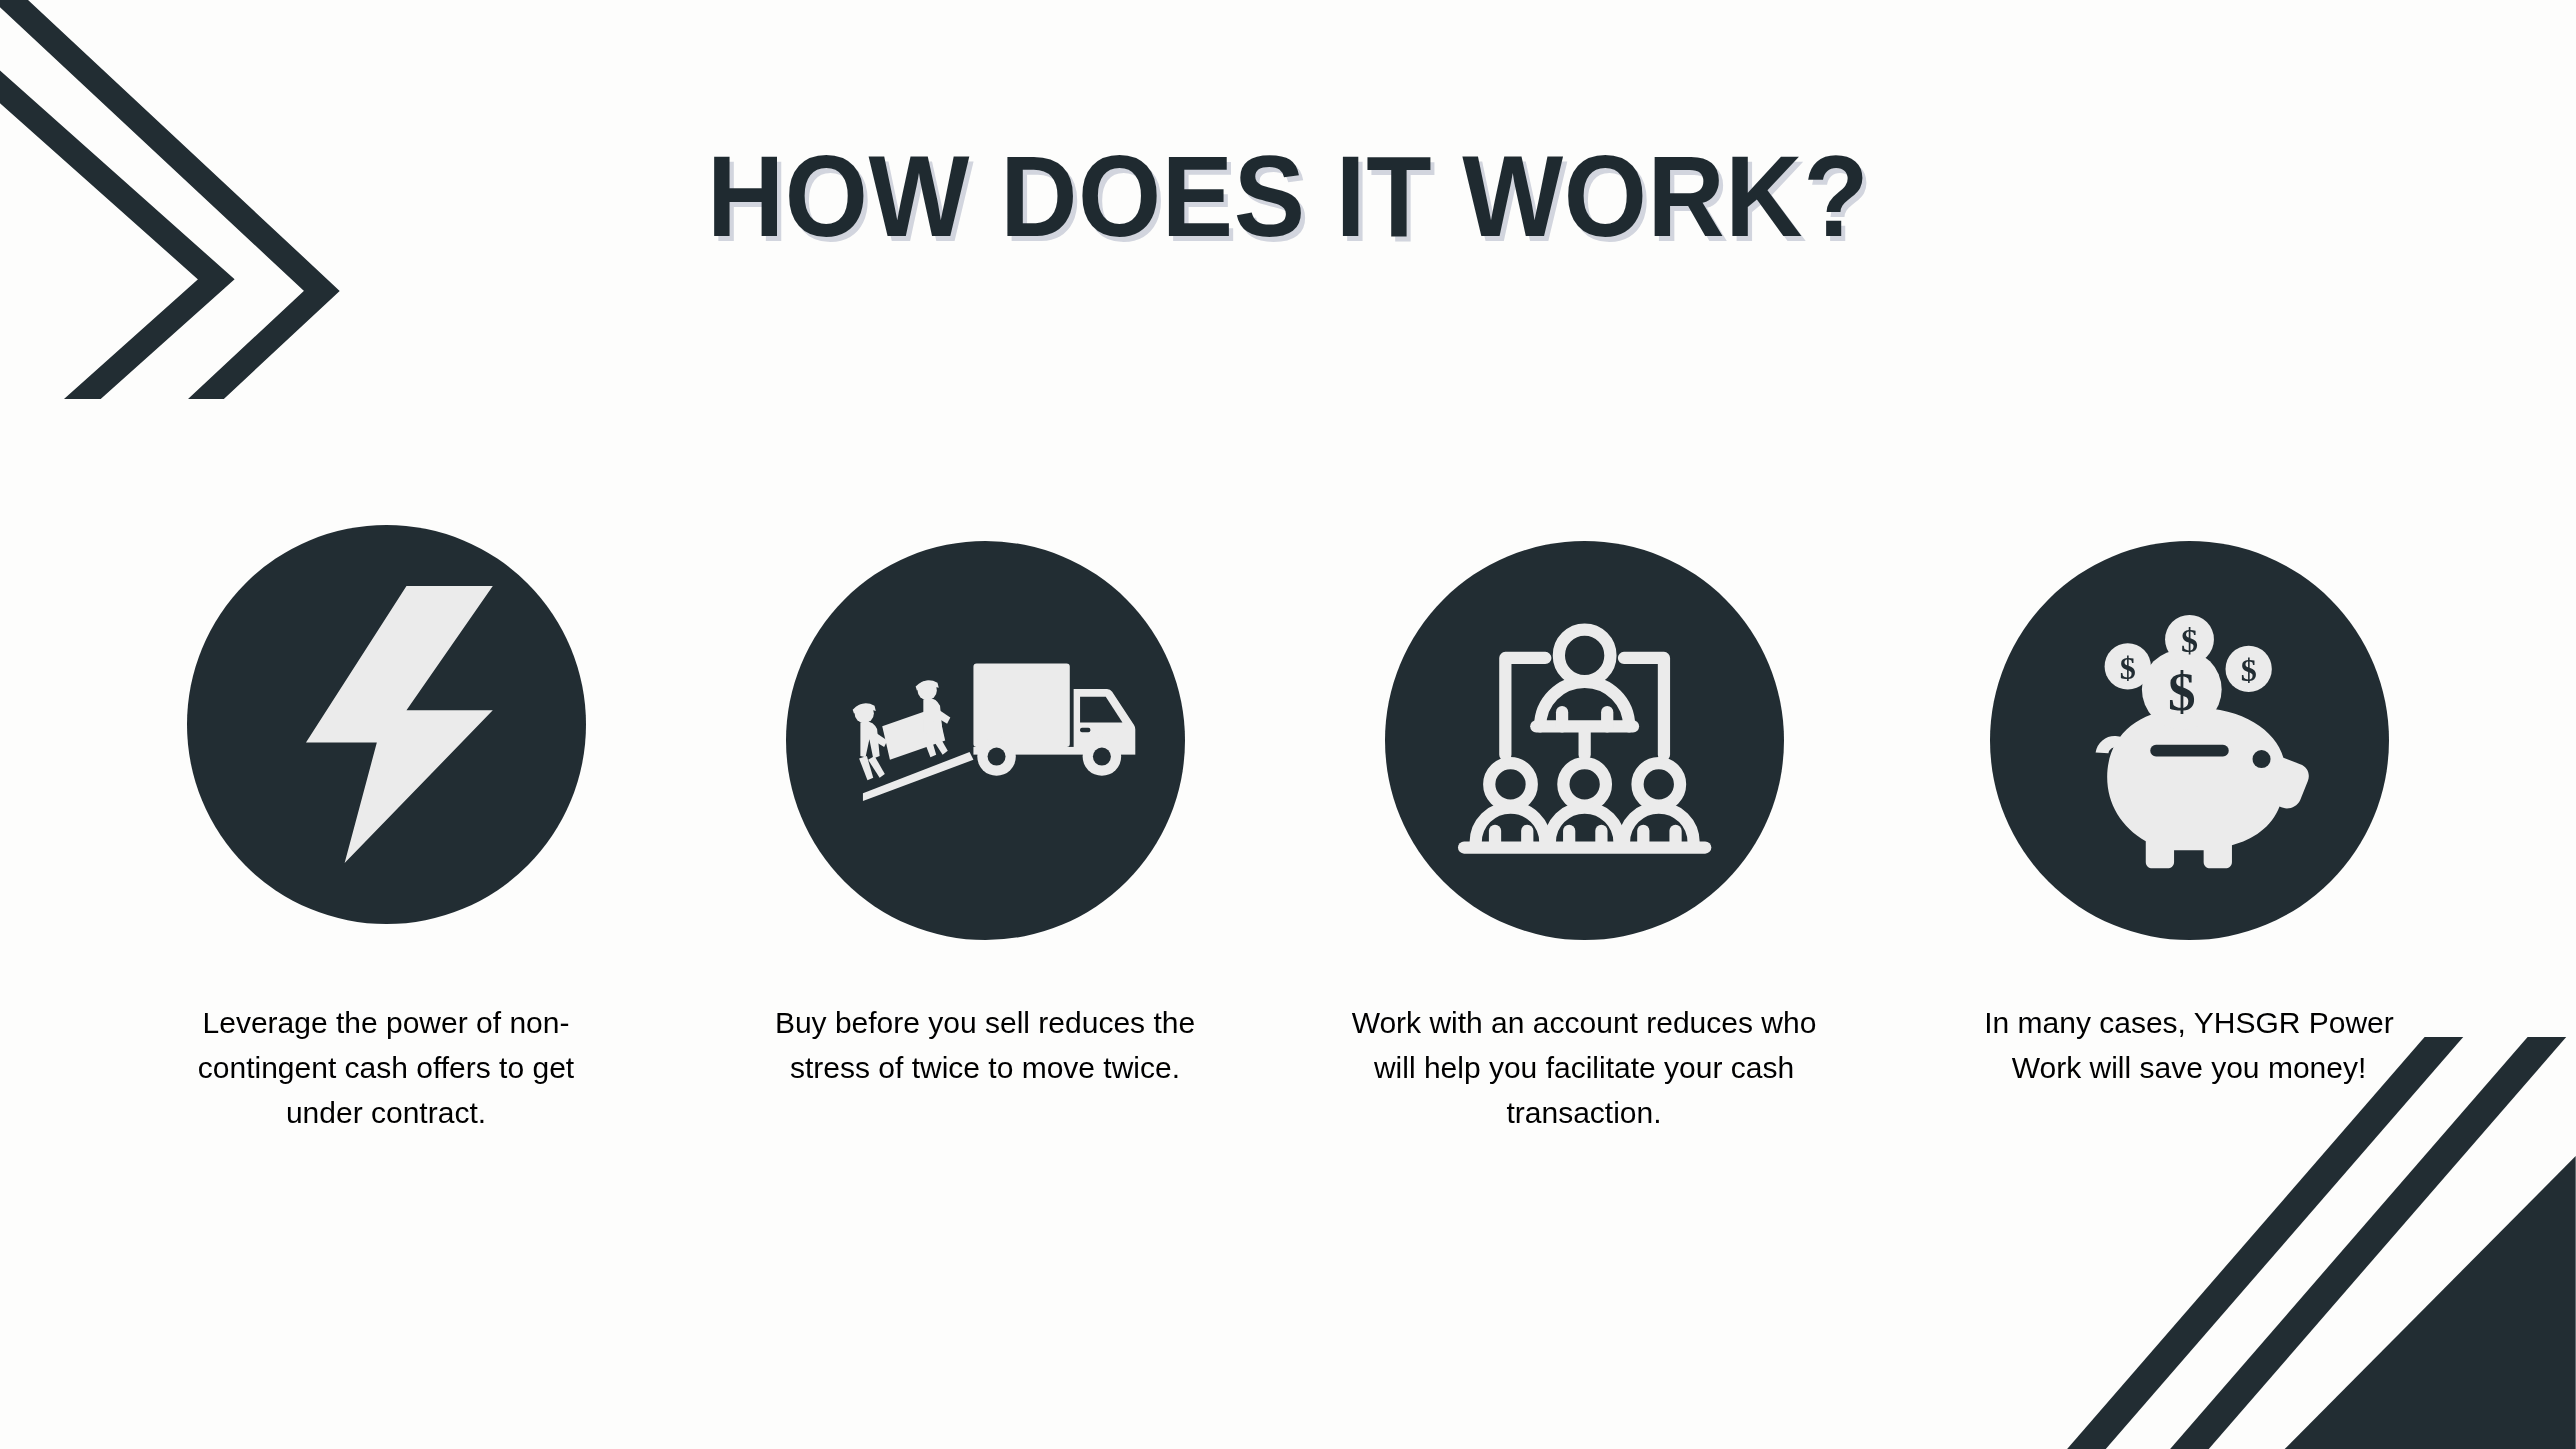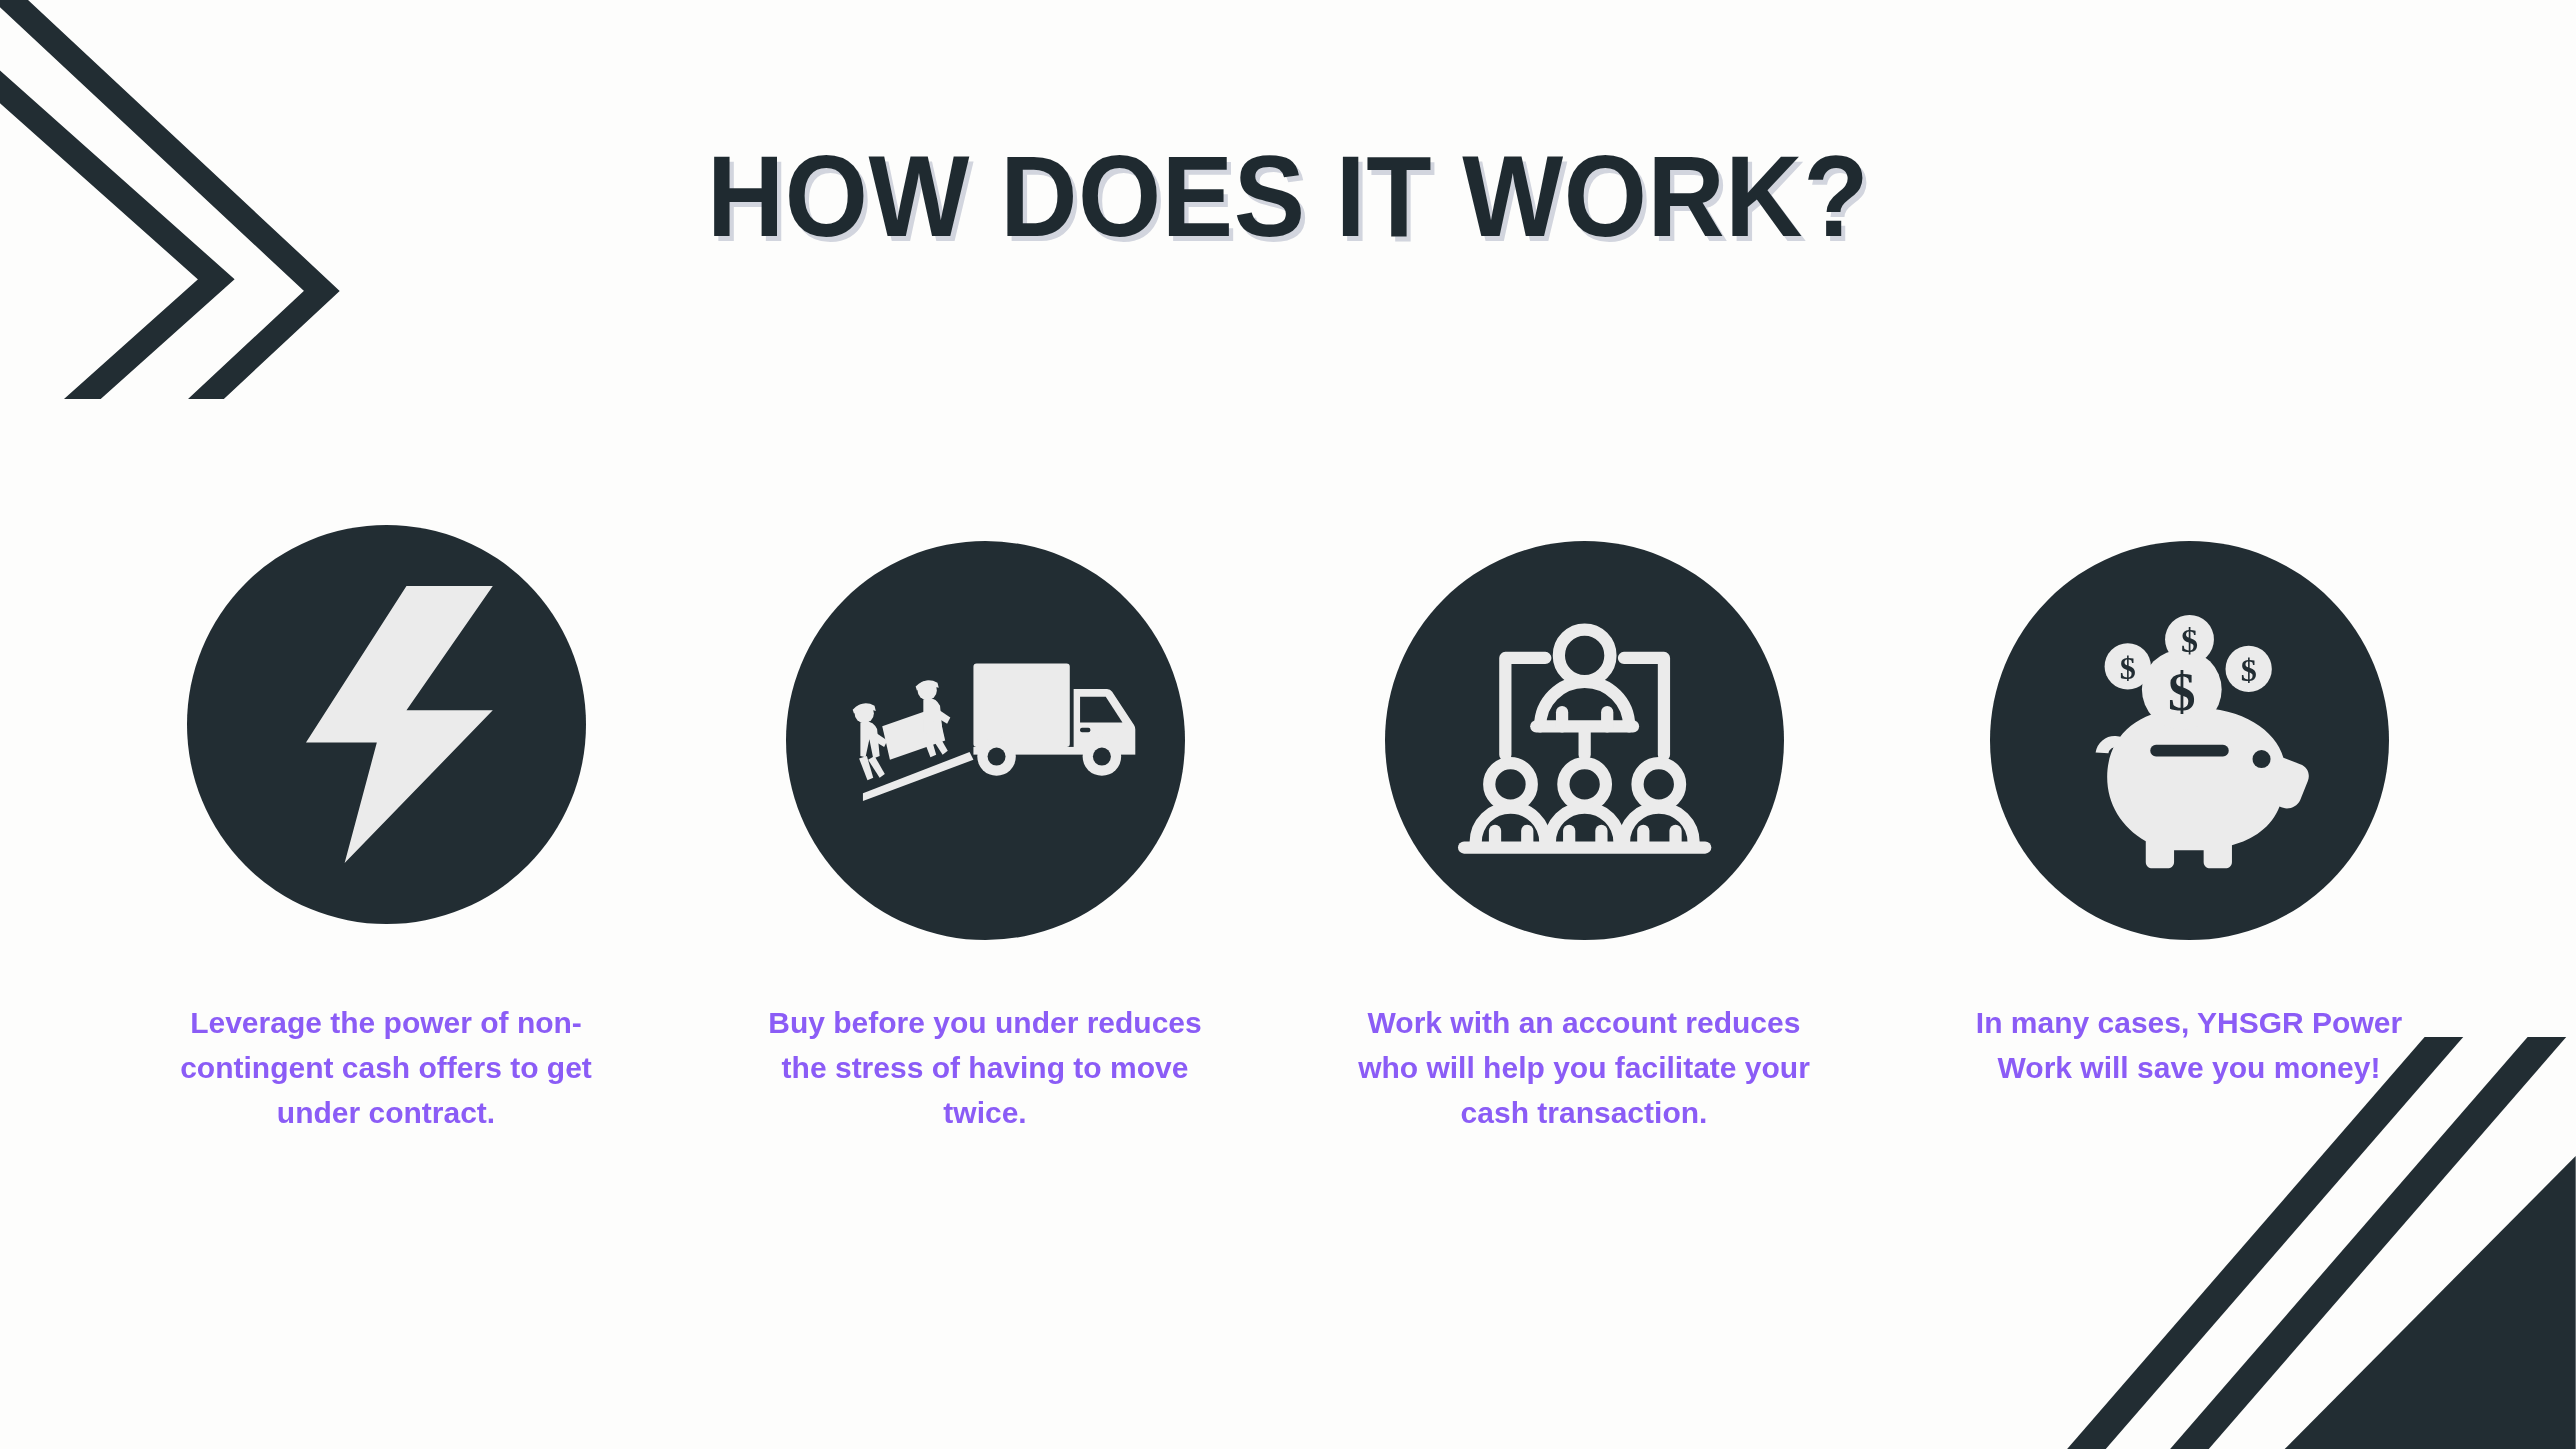--- a/index.html
+++ b/index.html
@@ -82,23 +82,23 @@
   }
   .icon-circle svg {
     display: block;
   }
   .card-caption {
     margin-top: 76px;
     width: 451px;
     text-align: center;
     font-size: 30px;
     line-height: 45px;
-    color: #8b5cf6;
+    color: #000000;
     font-family: "Liberation Sans Narrow", "Liberation Sans", sans-serif;
-    font-weight: 700;
+    font-weight: 400;
   }
 
   
   .card:nth-child(1) { margin-left: 64px; }
   .card:nth-child(2) { margin-left: -45px; }
   .card:nth-child(3) { margin-left: -45px; }
   .card:nth-child(4) { margin-left: -39px; }
 
   .card:nth-child(2) .icon-circle { margin-top: 16px; }
   .card:nth-child(3) .icon-circle { margin-top: 16px; }
@@ -179,21 +179,21 @@
             <circle cx="62" cy="88" r="15"></circle>
             <path d="M44,82 q16,-16 34,-6 l2,8 q-18,-6 -34,4 z"></path>
             <path d="M56,102 q18,-6 26,10 l4,42 -10,4 -6,-30 -6,28 -8,-2 z"></path>
             <path d="M66,154 l10,34 -9,4 -13,-34 z"></path>
             <path d="M78,154 l16,28 -8,6 -18,-28 z"></path>
             <path d="M80,118 l18,12 -5,10 -20,-12 z"></path>
           </g>
         </svg>
       </span>
     </div>
-    <div class="card-caption">Buy before you under reduces the stress of having to move twice.</div>
+    <div class="card-caption">Buy before you sell reduces the stress of twice to move twice.</div>
   </div>
 
   <div class="card">
     <div class="icon-circle">
       <span>
         <svg width="258" height="245" viewBox="0 0 400 380" aria-hidden="true">
           <g fill="none" stroke="#ebebeb" stroke-width="19" stroke-linecap="round" stroke-linejoin="round">
 
             <path d="M140,62 H78 V212"></path>
             <path d="M262,62 H324 V212"></path>

